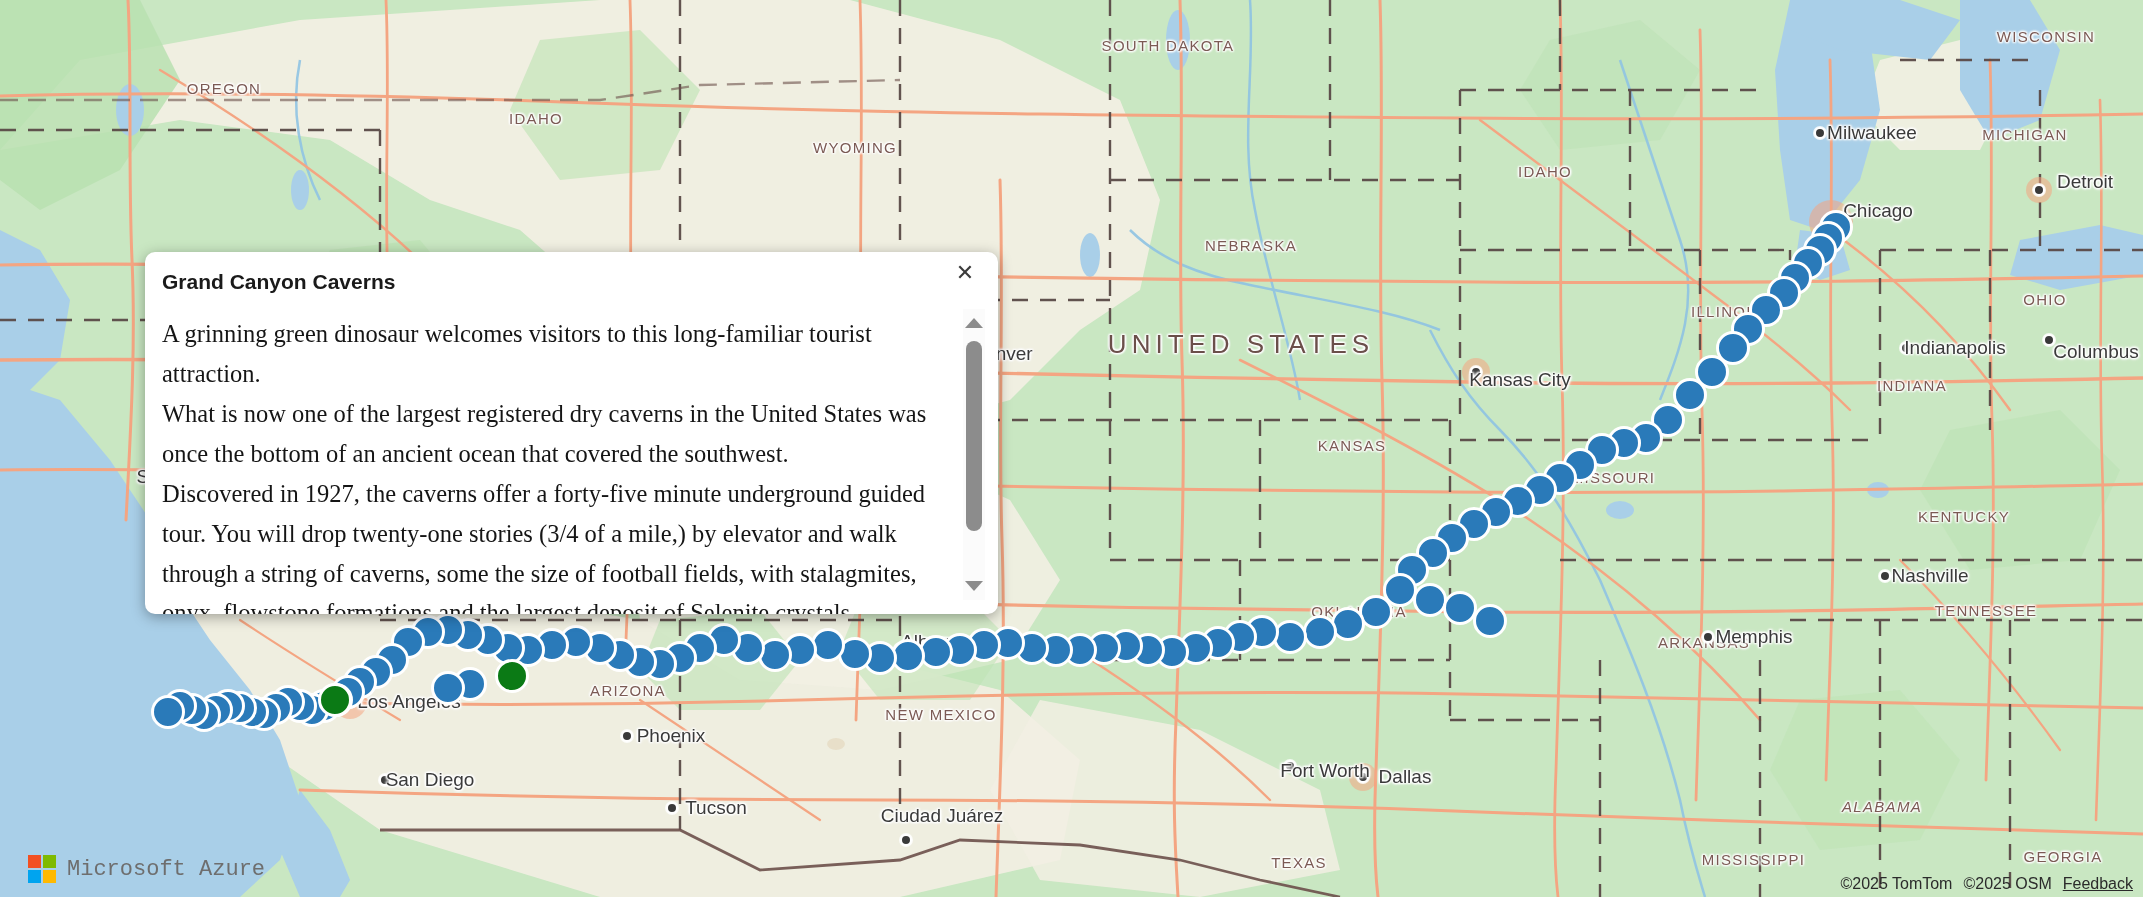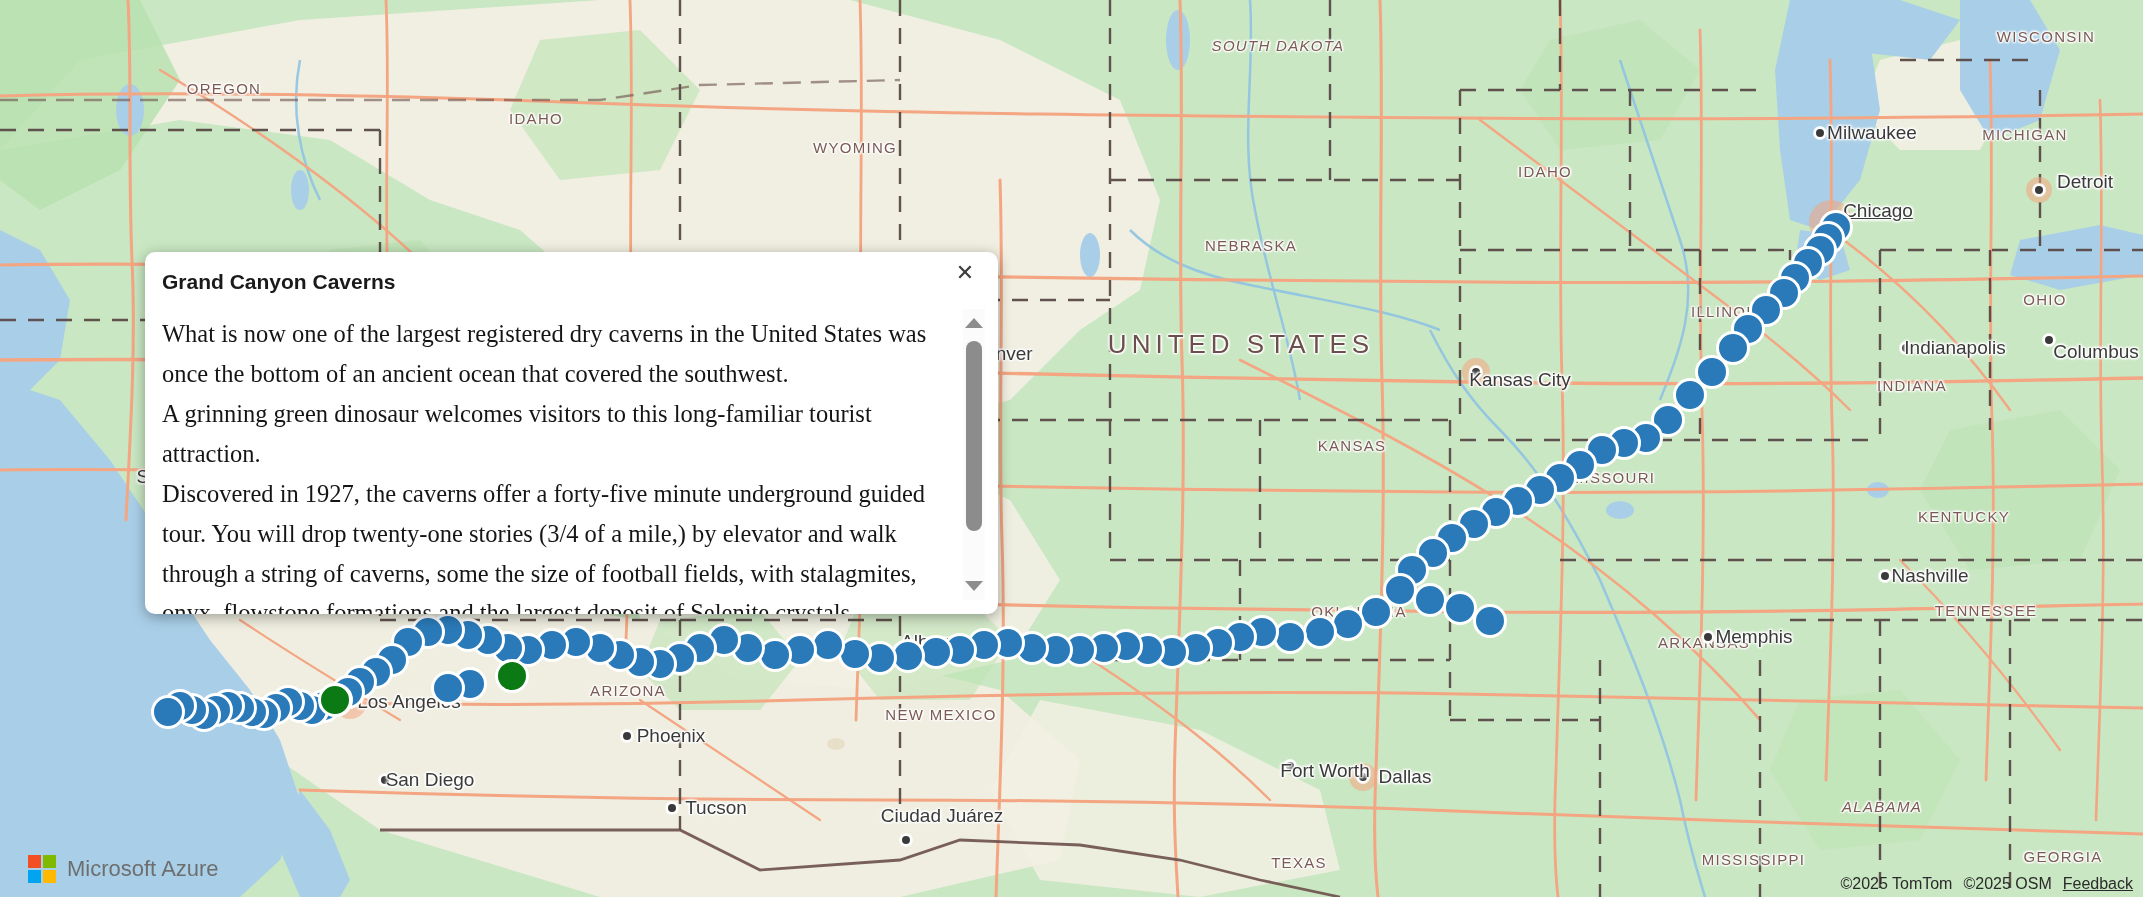--- a/index.html
+++ b/index.html
@@ -183,21 +183,21 @@
     gap: 2px;
   }
   #azure-logo i { display: block; }
   #azure-logo i:nth-child(1) { background: #f25022; }
   #azure-logo i:nth-child(2) { background: #7fba00; }
   #azure-logo i:nth-child(3) { background: #00a4ef; }
   #azure-logo i:nth-child(4) { background: #ffb900; }
   #azure-name {
     color: #6e6e6e;
     font-size: 22px;
-    font-family: Liberation Sans, sans-serif;
+    font-family: Liberation Mono, monospace;
   }
 
   
   #attribution {
     position: absolute;
     right: 10px;
     bottom: 4px;
     font-size: 16px;
     color: #2b2b2b;
     font-family: "Liberation Sans", sans-serif;
@@ -369,42 +369,42 @@
         </g>
       </g>
     </svg>
   </div>
 
   <div id="map-labels">
       <div class="map-label label-country" style="left: 1241px; top: 344px;">UNITED STATES</div>
       <div class="map-label label-state" style="left: 224px; top: 88px;">OREGON</div>
       <div class="map-label label-state" style="left: 536px; top: 118px;">IDAHO</div>
       <div class="map-label label-state" style="left: 855px; top: 147px;">WYOMING</div>
-      <div class="map-label label-state" style="left: 1278px; top: 45px; font-style: italic;">SOUTH DAKOTA</div>
+      <div class="map-label label-state" style="left: 1168px; top: 45px;">SOUTH DAKOTA</div>
       <div class="map-label label-state" style="left: 2046px; top: 36px;">WISCONSIN</div>
       <div class="map-label label-state" style="left: 2025px; top: 134px;">MICHIGAN</div>
       <div class="map-label label-state" style="left: 1545px; top: 171px;">IDAHO</div>
       <div class="map-label label-state" style="left: 1251px; top: 245px;">NEBRASKA</div>
       <div class="map-label label-state" style="left: 1727px; top: 311px;">ILLINOIS</div>
       <div class="map-label label-state" style="left: 2045px; top: 299px;">OHIO</div>
       <div class="map-label label-state" style="left: 1912px; top: 385px;">INDIANA</div>
       <div class="map-label label-state" style="left: 1352px; top: 445px;">KANSAS</div>
       <div class="map-label label-state" style="left: 1613px; top: 477px;">MISSOURI</div>
       <div class="map-label label-state" style="left: 1964px; top: 516px;">KENTUCKY</div>
       <div class="map-label label-state" style="left: 1986px; top: 610px;">TENNESSEE</div>
       <div class="map-label label-state" style="left: 1359px; top: 611px;">OKLAHOMA</div>
       <div class="map-label label-state" style="left: 1704px; top: 642px;">ARKANSAS</div>
       <div class="map-label label-state" style="left: 628px; top: 690px;">ARIZONA</div>
       <div class="map-label label-state" style="left: 941px; top: 714px;">NEW MEXICO</div>
       <div class="map-label label-state" style="left: 1299px; top: 862px;">TEXAS</div>
       <div class="map-label label-state" style="left: 1744px; top: 859px; padding-left: 19px;">MISSISSIPPI</div>
       <div class="map-label label-state" style="left: 1882px; top: 806px; font-style: italic;">ALABAMA</div>
       <div class="map-label label-state" style="left: 2063px; top: 856px;">GEORGIA</div>
       <div class="city-dot" style="left: 1831px; top: 222px;"></div>
-      <div class="map-label label-city" style="left: 1878px; top: 211px; text-decoration: underline;">Chicago</div>
+      <div class="map-label label-city" style="left: 1878px; top: 211px;">Chicago</div>
       <div class="city-dot" style="left: 1820px; top: 133px;"></div>
       <div class="map-label label-city" style="left: 1872px; top: 133px;">Milwaukee</div>
       <div class="city-dot" style="left: 2039px; top: 190px;"></div>
       <div class="map-label label-city" style="left: 2085px; top: 182px;">Detroit</div>
       <div class="city-dot" style="left: 1906px; top: 348px;"></div>
       <div class="map-label label-city" style="left: 1955px; top: 348px;">Indianapolis</div>
       <div class="city-dot" style="left: 2049px; top: 340px;"></div>
       <div class="map-label label-city" style="left: 2096px; top: 340px; margin-top: 12px;">Columbus</div>
       <div class="city-dot" style="left: 1476px; top: 372px;"></div>
       <div class="map-label label-city" style="left: 1520px; top: 380px;">Kansas City</div>
@@ -526,22 +526,22 @@
       <div class="marker" style="left: 204px; top: 715px; width: 34px; height: 34px; background: rgb(42, 122, 185); border-color: rgb(255, 255, 255);"></div>
       <div class="marker" style="left: 192px; top: 710px; width: 34px; height: 34px; background: rgb(42, 122, 185); border-color: rgb(255, 255, 255);"></div>
       <div class="marker" style="left: 180px; top: 706px; width: 34px; height: 34px; background: rgb(42, 122, 185); border-color: rgb(255, 255, 255);"></div>
       <div class="marker" style="left: 168px; top: 712px; width: 34px; height: 34px; background: rgb(42, 122, 185); border-color: rgb(255, 255, 255);"></div>
     </div>
 
   <div id="popup">
     <div id="popup-title">Grand Canyon Caverns</div>
     <button id="popup-close">✕</button>
     <div id="popup-body">
+        <p>A grinning green dinosaur welcomes visitors to this long-familiar tourist attraction.</p>
         <p>What is now one of the largest registered dry caverns in the United States was once the bottom of an ancient ocean that covered the southwest.</p>
-        <p>A grinning green dinosaur welcomes visitors to this long-familiar tourist attraction.</p>
         <p>Discovered in 1927, the caverns offer a forty-five minute underground guided tour. You will drop twenty-one stories (3/4 of a mile,) by elevator and walk through a string of caverns, some the size of football fields, with stalagmites, onyx, flowstone formations and the largest deposit of Selenite crystals, including helictites.</p>
       </div>
     <div id="popup-scrollbar">
       <div id="sb-up" class="sb-arrow"></div>
       <div id="sb-thumb"></div>
       <div id="sb-down" class="sb-arrow"></div>
     </div>
   </div>
 
   <div id="azure-brand">

